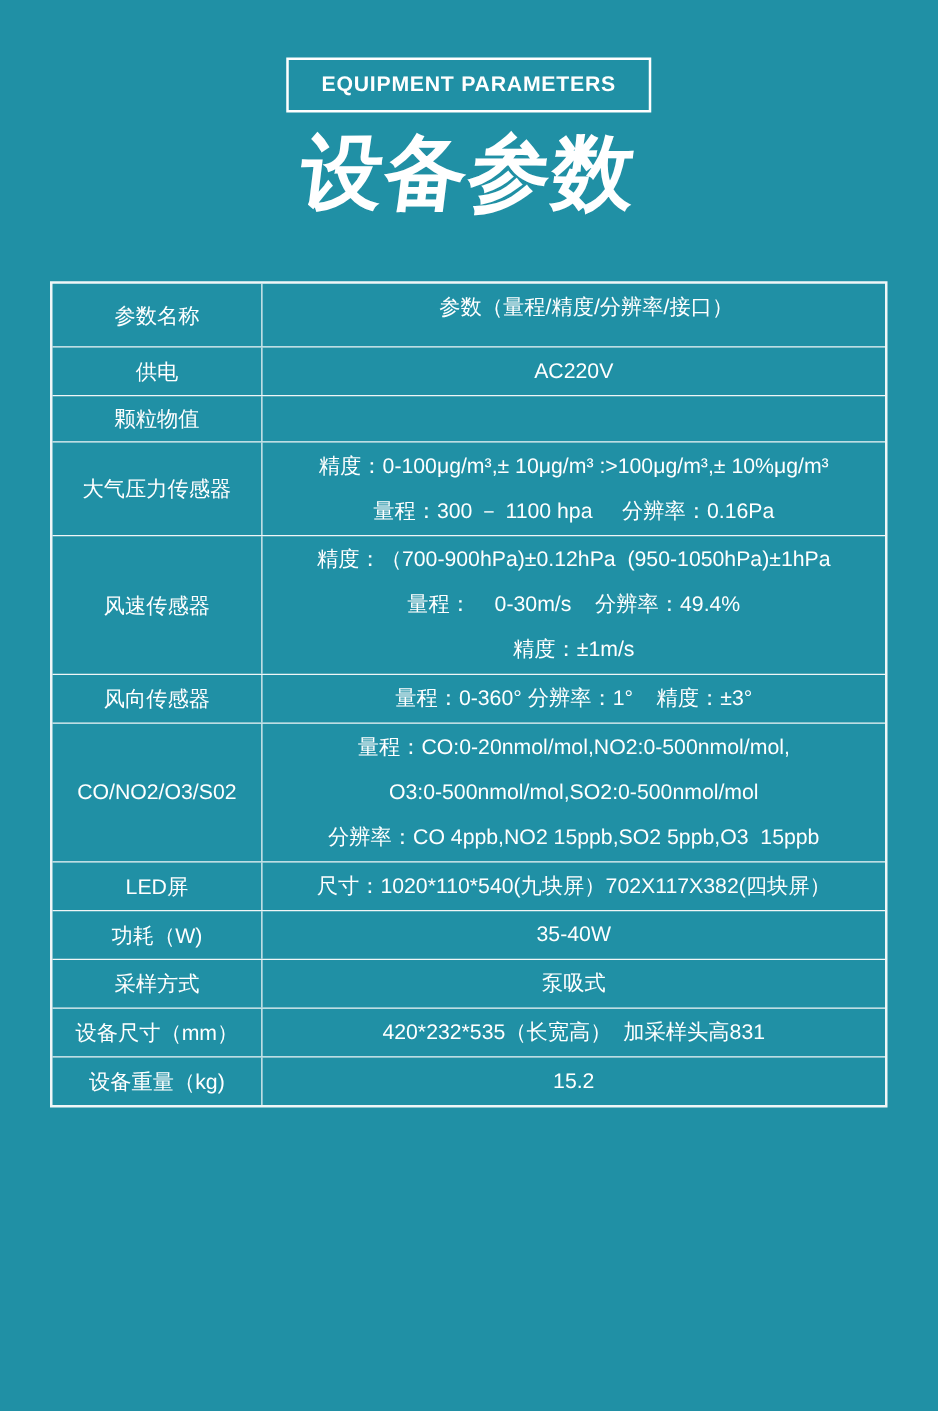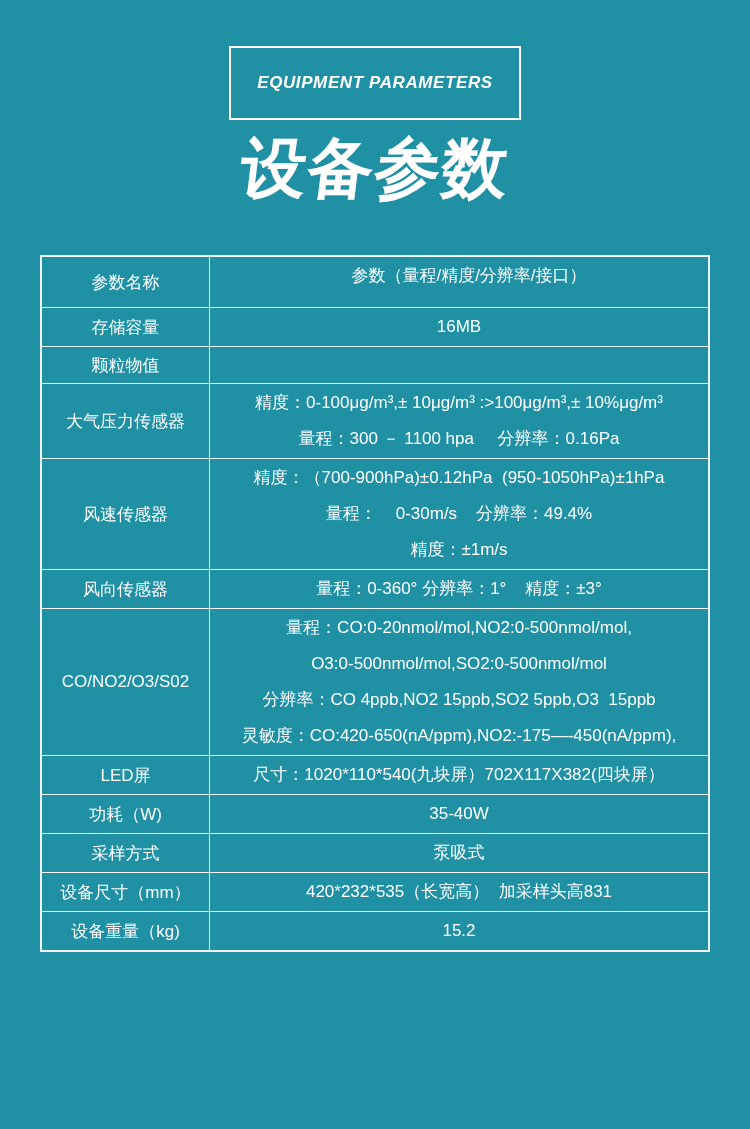--- a/index.html
+++ b/index.html
@@ -8,27 +8,26 @@
     background: #2090A5;
     font-family: "Liberation Sans", "DejaVu Sans", sans-serif;
     color: #ffffff;
     position: relative;
     overflow: hidden;
   }
   .badge {
     width: fit-content;
     margin: 46px auto 0;
     border: 2px solid #ffffff;
-    padding: 25px 26px;
+    padding: 10px 26px;
     font-size: 17px;
     font-weight: bold;
     letter-spacing: 0.6px;
     box-sizing: border-box;
     white-space: nowrap;
-    font-style: italic;
   }
   .title {
     text-align: center;
     font-size: 66px;
     font-weight: 900;
     line-height: 1;
     margin-top: 15px;
     transform: skewX(-7deg);
     letter-spacing: 1px;
   }
@@ -80,23 +79,23 @@
 <div class="title">设备参数</div>
 
 <div class="ptable">
     <div class="row header-row">
       <div class="cell-label">参数名称</div>
       <div class="cell-value">
         <div class="line">参数（量程/精度/分辨率/接口）</div>
       </div>
     </div>
     <div class="row">
-      <div class="cell-label">存储容量</div>
+      <div class="cell-label">供电</div>
       <div class="cell-value">
-        <div class="line">16MB</div>
+        <div class="line">AC220V</div>
       </div>
     </div>
     <div class="row">
       <div class="cell-label">颗粒物值</div>
     </div>
     <div class="row">
       <div class="cell-label">大气压力传感器</div>
       <div class="cell-value">
         <div class="line">精度：0-100μg/m³,± 10μg/m³ :&gt;100μg/m³,± 10%μg/m³</div>
         <div class="line">量程：300 － 1100 hpa     分辨率：0.16Pa</div>
@@ -115,21 +114,20 @@
       <div class="cell-value">
         <div class="line">量程：0-360° 分辨率：1°    精度：±3°</div>
       </div>
     </div>
     <div class="row">
       <div class="cell-label">CO/NO2/O3/S02</div>
       <div class="cell-value">
         <div class="line">量程：CO:0-20nmol/mol,NO2:0-500nmol/mol,</div>
         <div class="line">O3:0-500nmol/mol,SO2:0-500nmol/mol</div>
         <div class="line">分辨率：CO 4ppb,NO2 15ppb,SO2 5ppb,O3  15ppb</div>
-        <div class="line">灵敏度：CO:420-650(nA/ppm),NO2:-175—-450(nA/ppm),</div>
       </div>
     </div>
     <div class="row">
       <div class="cell-label">LED屏</div>
       <div class="cell-value">
         <div class="line">尺寸：1020*110*540(九块屏）702X117X382(四块屏）</div>
       </div>
     </div>
     <div class="row">
       <div class="cell-label">功耗（W)</div>

